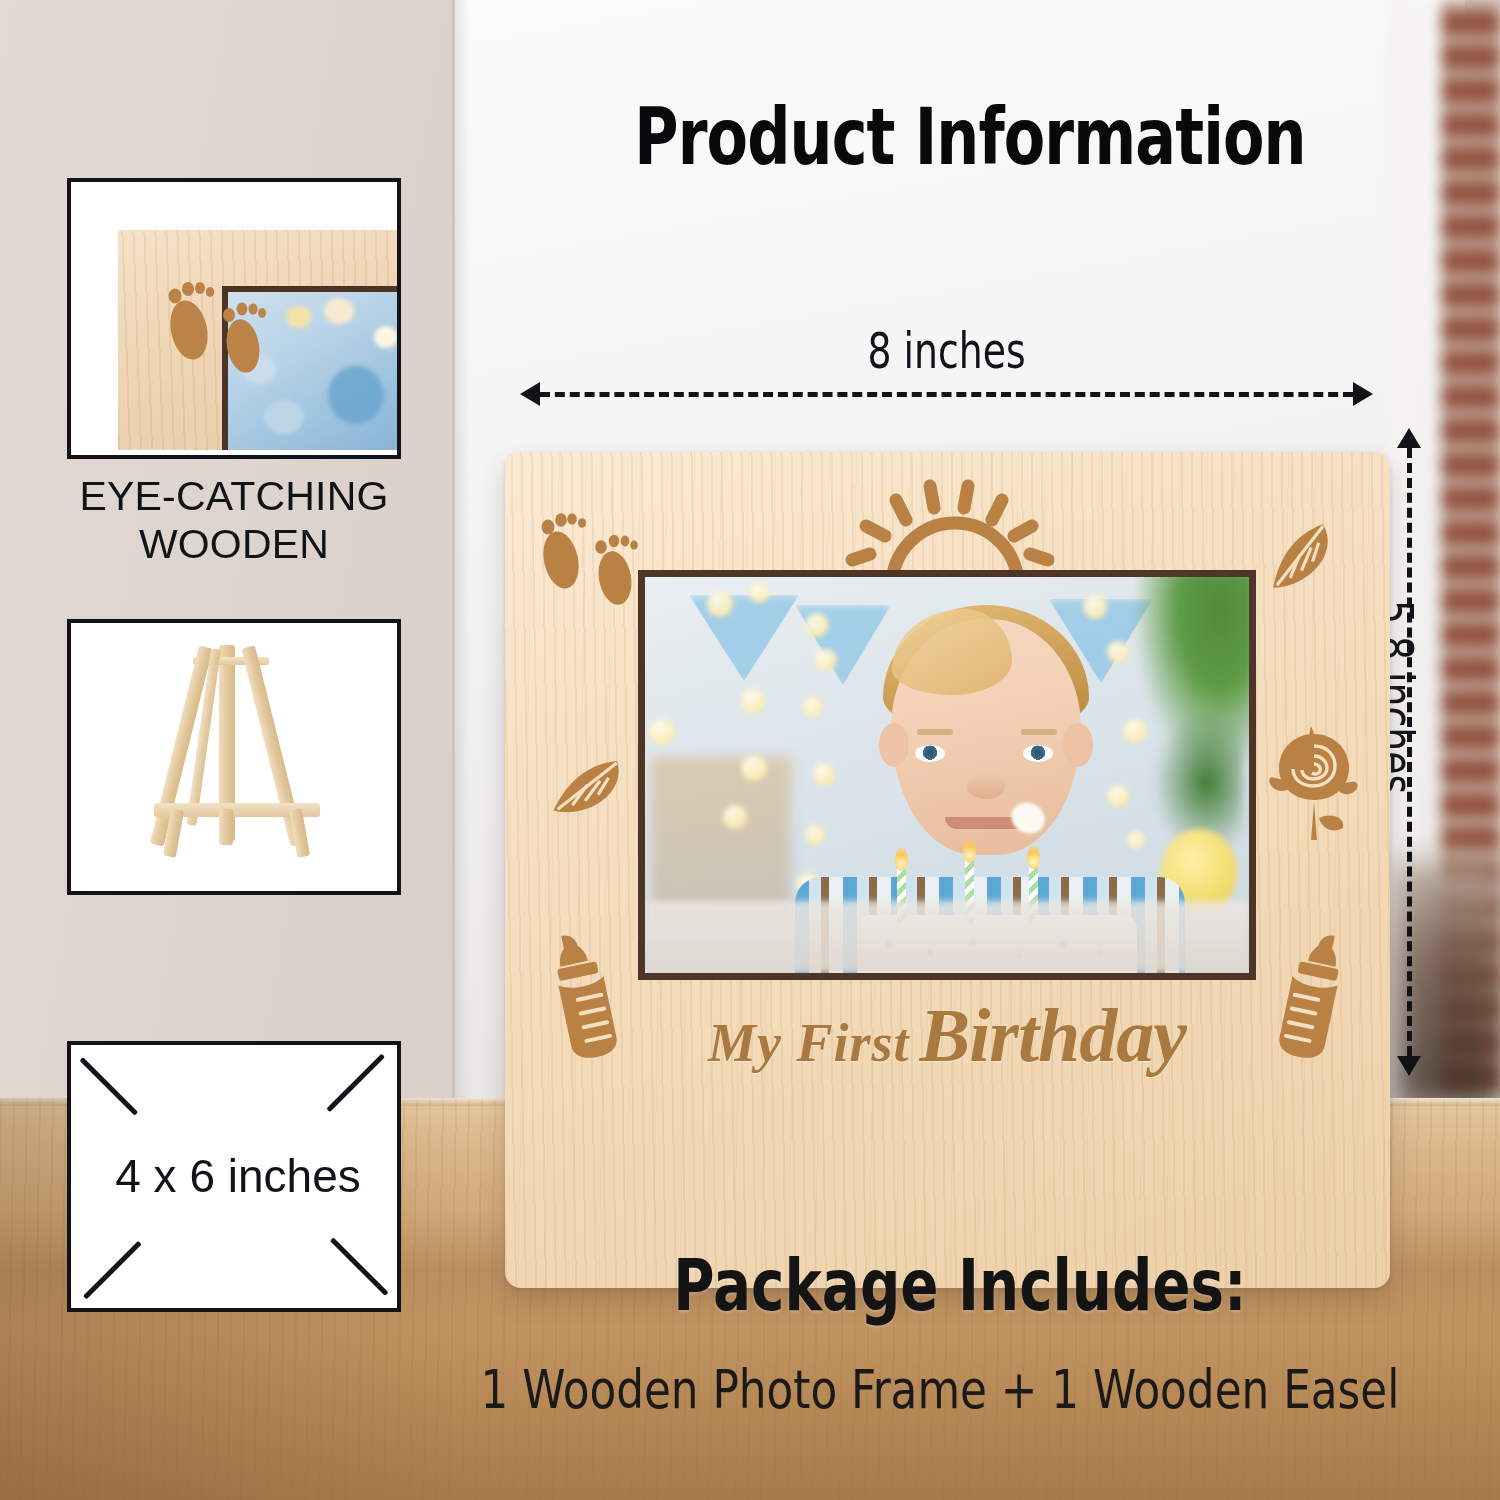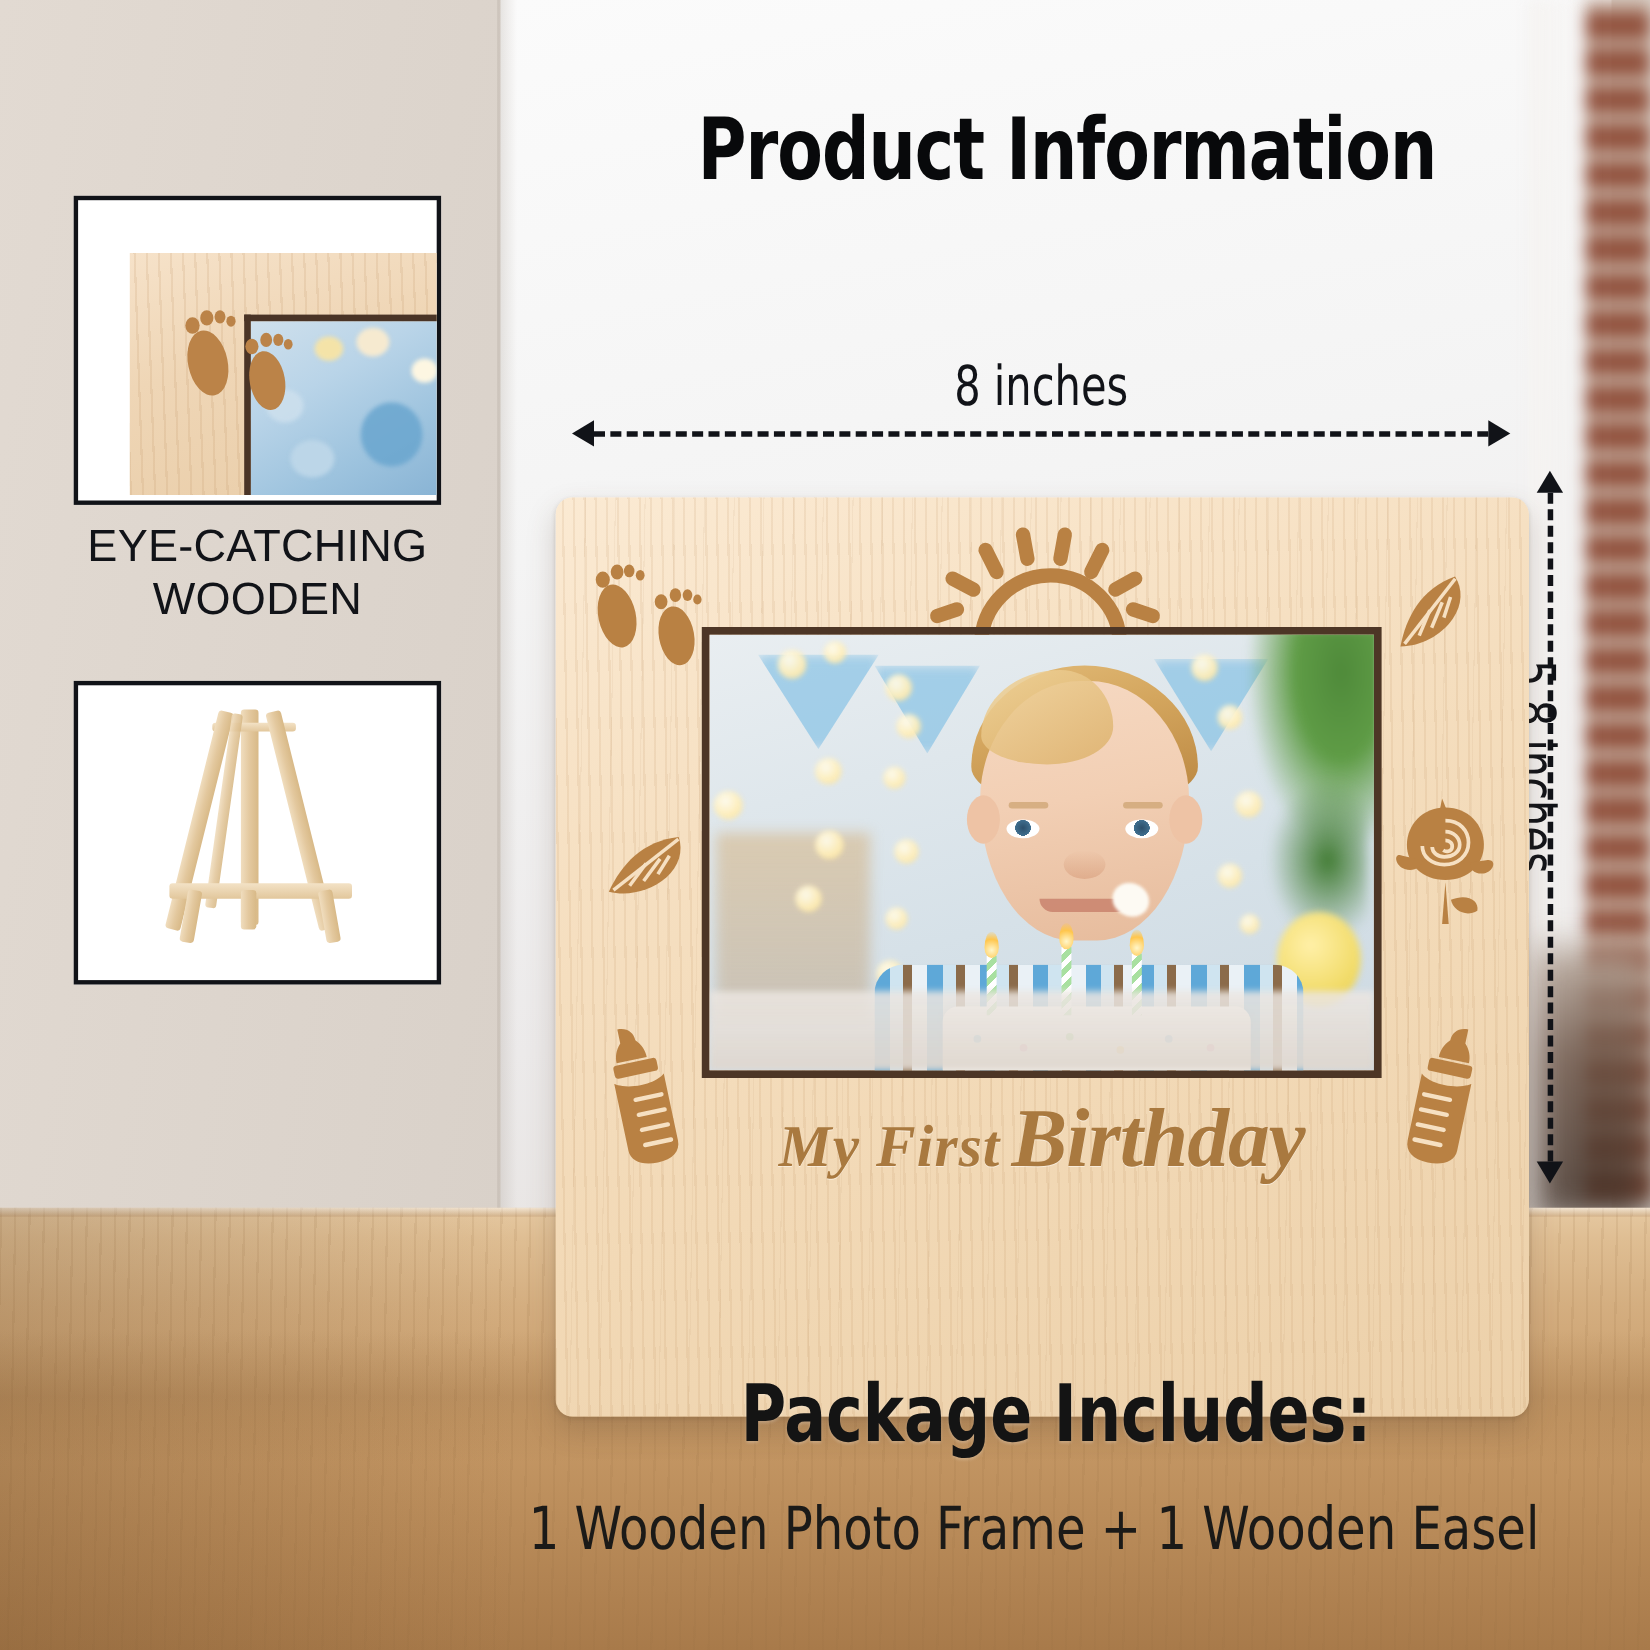--- a/index.html
+++ b/index.html
@@ -260,20 +260,27 @@
       <div class="easel-leg" style="left:140px;top:26px;width:10px;height:178px;transform:rotate(8deg);transform-origin:50% 0;opacity:.9;"></div>
 
       <div class="easel-bar" style="left:83px;top:180px;width:166px;height:14px;"></div>
 
       <div class="easel-leg" style="left:96px;top:186px;width:13px;height:48px;transform:rotate(10deg);"></div>
       <div class="easel-leg" style="left:222px;top:186px;width:13px;height:48px;transform:rotate(-10deg);"></div>
       <div class="easel-leg" style="left:148px;top:186px;width:14px;height:36px;"></div>
     </div>
   </div>
 
+  <div class="panel" id="panel3">
+    <div class="p3-line" style="left:12px;top:12px;width:78px;transform:rotate(45deg);"></div>
+    <div class="p3-line" style="left:314px;top:12px;width:78px;transform:rotate(135deg);"></div>
+    <div class="p3-line" style="left:12px;top:251px;width:78px;transform:rotate(-45deg);"></div>
+    <div class="p3-line" style="left:314px;top:251px;width:78px;transform:rotate(-135deg);"></div>
+    <div class="p3-text">4 x 6 inches</div>
+  </div>
 
   <div class="dim-label-h">8 inches</div>
   <div class="dim-h">
     <span class="arw left"></span>
     <span class="bar"></span>
     <span class="arw right"></span>
   </div>
 
   <div class="dim-label-v">5.8 inches</div>
   <div class="dim-v">

